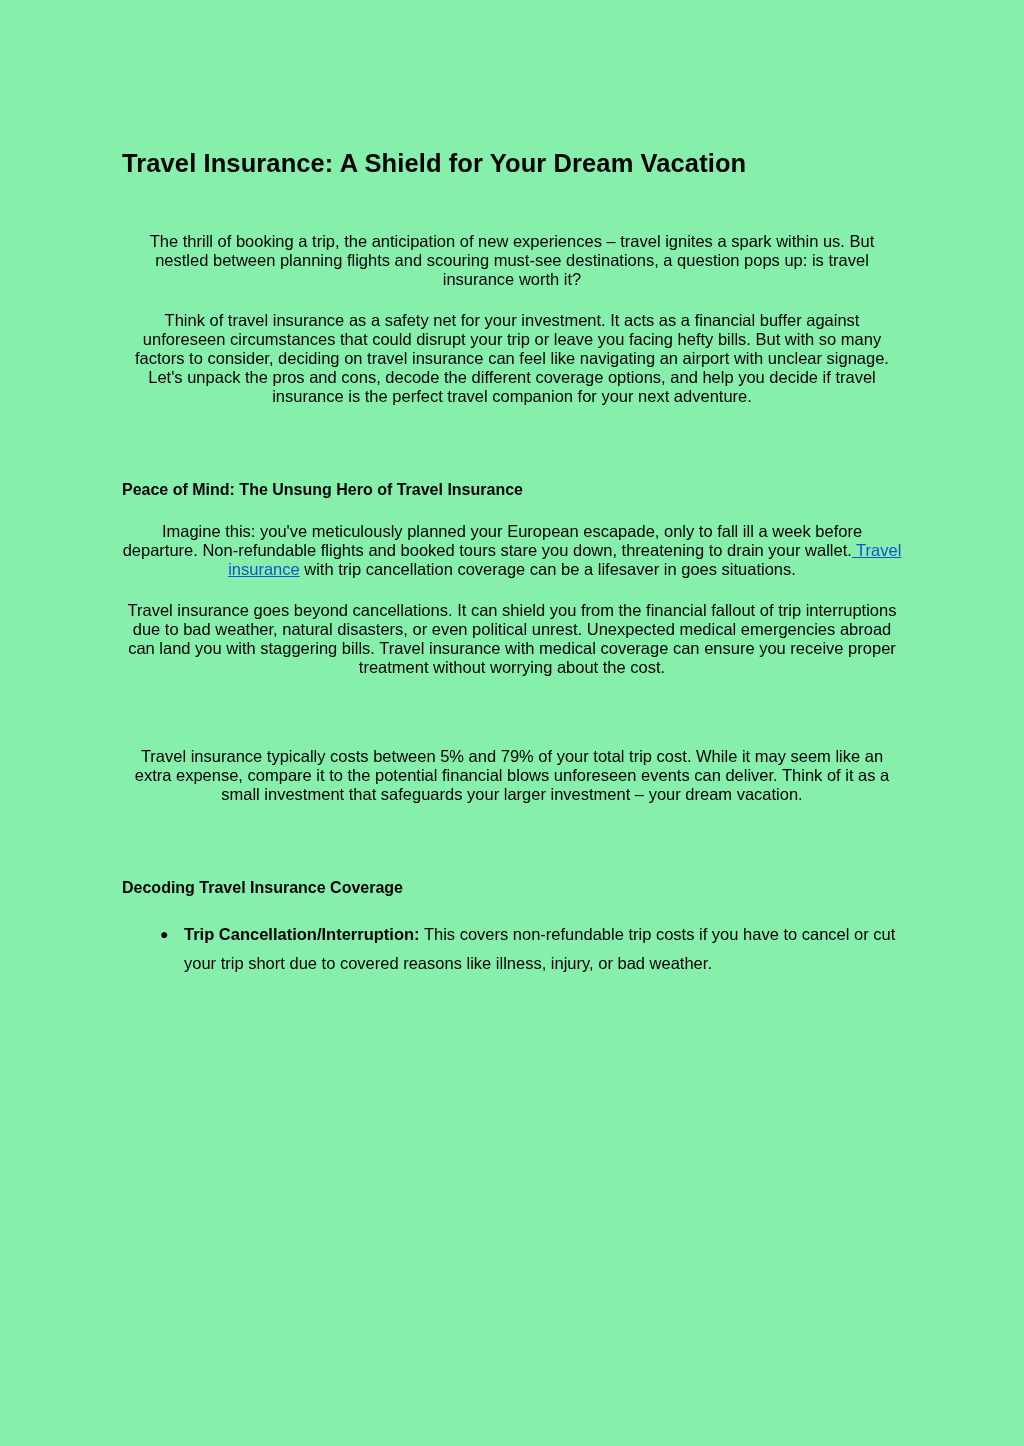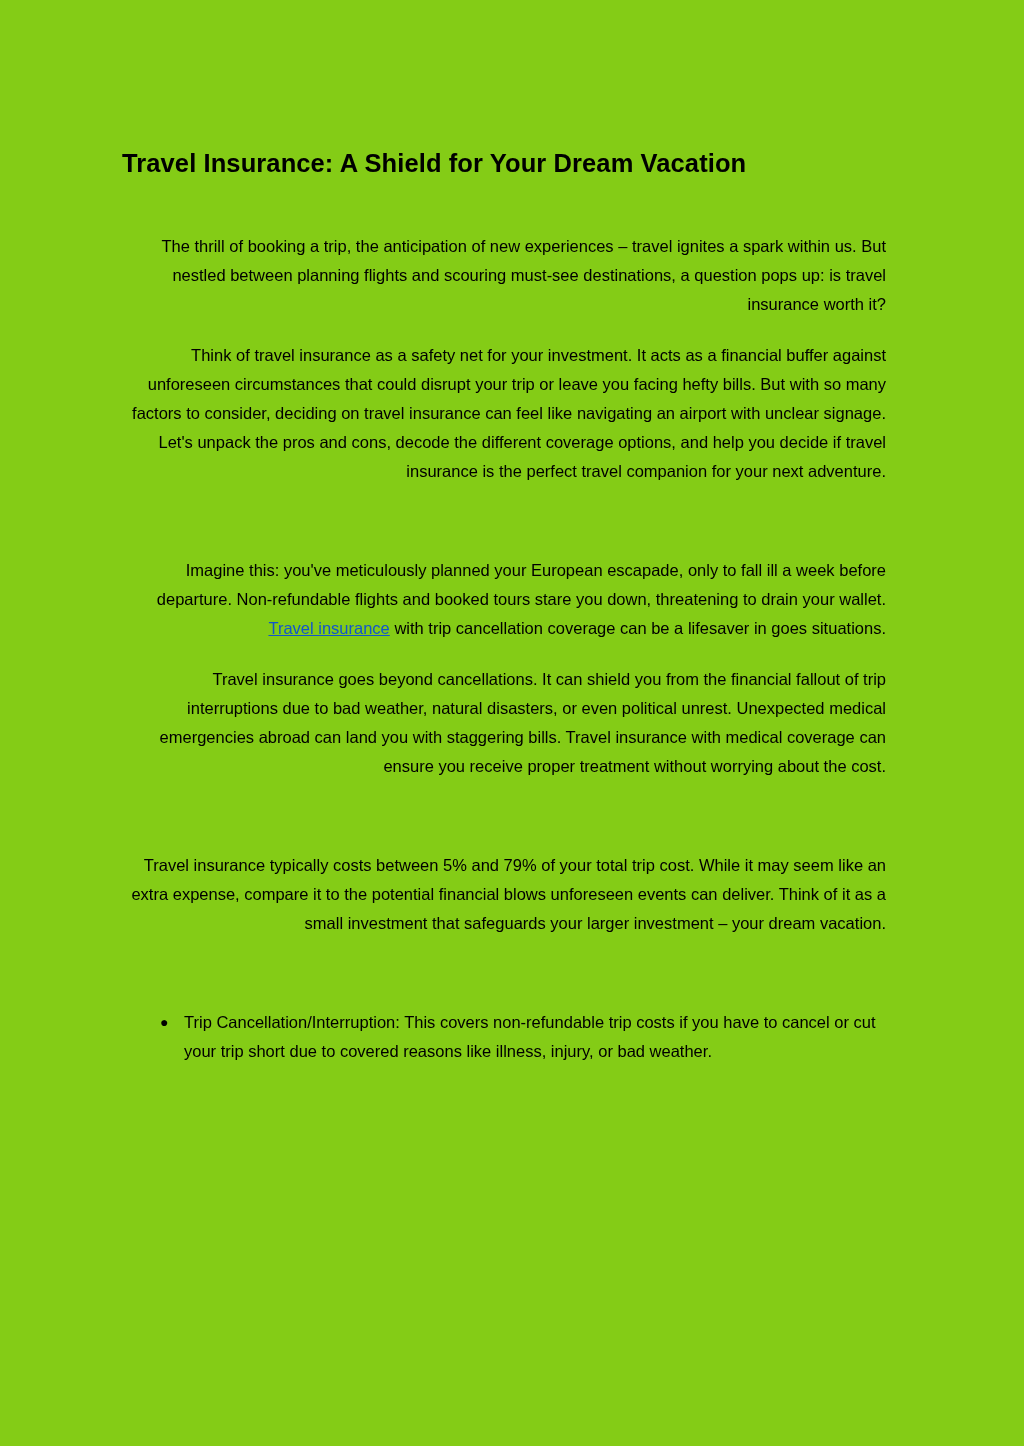--- a/index.html
+++ b/index.html
@@ -11,41 +11,41 @@
     width: 1024px;
     height: 1446px;
     font-family: "Liberation Sans", sans-serif;
     color: #000000;
     overflow: hidden;
   }
   .page {
     position: relative;
     width: 1024px;
     height: 1446px;
-    background: #84cc16;
+    background: #86efac;
     box-sizing: border-box;
     padding: 148px 122px 0 122px;
   }
   .doc-title {
     font-size: 25.5px;
     font-weight: bold;
     line-height: 1.25;
     letter-spacing: 0.1px;
     margin: 0 0 0 0;
     color: #000000;
   }
   .spacer-after-title {
     height: 52px;
   }
   p.body-text {
     font-size: 16.5px;
-    line-height: 29px;
-    margin: 0 16px 22px 0;
+    line-height: 19px;
+    margin: 0 0 22px 0;
     color: #000000;
-    text-align: right;
+    text-align: center;
   }
   .section-heading {
     font-size: 16px;
     font-weight: bold;
     line-height: 28px;
     margin: 0 0 18px 0;
     color: #000000;
   }
   .gap-lg {
     height: 48px;
@@ -67,50 +67,52 @@
     padding-left: 0;
   }
   ul.bullets li .bullet-dot {
     position: absolute;
     left: -24px;
     top: 0;
     font-size: 14px;
     line-height: 29px;
   }
   .bullet-term {
-    font-weight: normal;
+    font-weight: bold;
   }
 </style>
 </head>
 <body>
 
 <div class="page">
 
   <h1 class="doc-title">Travel Insurance: A Shield for Your Dream Vacation</h1>
 
   <div class="spacer-after-title"></div>
 
   <p class="body-text">The thrill of booking a trip, the anticipation of new experiences – travel ignites a spark within us. But nestled between planning flights and scouring must-see destinations, a question pops up: is travel insurance worth it?</p>
 
   <p class="body-text">Think of travel insurance as a safety net for your investment. It acts as a financial buffer against unforeseen circumstances that could disrupt your trip or leave you facing hefty bills. But with so many factors to consider, deciding on travel insurance can feel like navigating an airport with unclear signage. Let's unpack the pros and cons, decode the different coverage options, and help you decide if travel insurance is the perfect travel companion for your next adventure.</p>
 
   <div class="gap-lg"></div>
 
+  <h2 class="section-heading">Peace of Mind: The Unsung Hero of Travel Insurance</h2>
 
   <p class="body-text"><span>Imagine this: you've meticulously planned your European escapade, only to fall ill a week before departure. Non-refundable flights and booked tours stare you down, threatening to drain your wallet.</span><a class="inline-link" href="#"> Travel insurance</a><span> with trip cancellation coverage can be a lifesaver in goes situations.</span></p>
 
   <p class="body-text">Travel insurance goes beyond cancellations. It can shield you from the financial fallout of trip interruptions due to bad weather, natural disasters, or even political unrest. Unexpected medical emergencies abroad can land you with staggering bills. Travel insurance with medical coverage can ensure you receive proper treatment without worrying about the cost.</p>
 
   <div class="gap-lg"></div>
 
 
   <p class="body-text">Travel insurance typically costs between 5% and 79% of your total trip cost. While it may seem like an extra expense, compare it to the potential financial blows unforeseen events can deliver. Think of it as a small investment that safeguards your larger investment – your dream vacation.</p>
 
   <div class="gap-lg"></div>
 
+  <h2 class="section-heading">Decoding Travel Insurance Coverage</h2>
 
 
   <ul class="bullets">
     <li>
       <span class="bullet-dot">●</span><span class="bullet-term">Trip Cancellation/Interruption:</span><span> This covers non-refundable trip costs if you have to cancel or cut your trip short due to covered reasons like illness, injury, or bad weather.</span>
     </li>
   </ul>
 
 </div>
 

